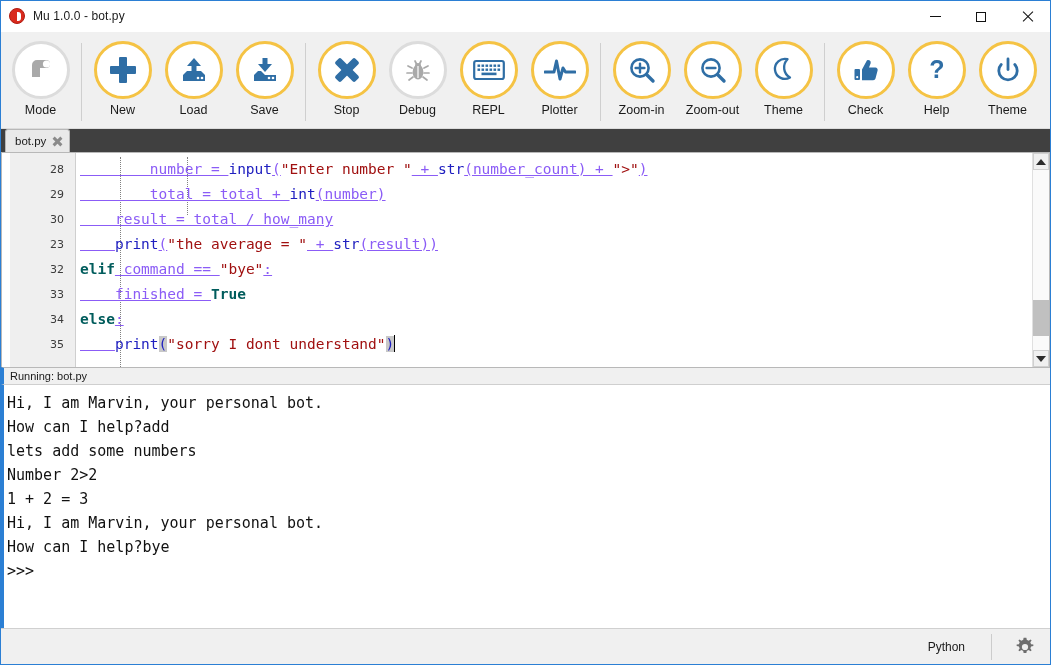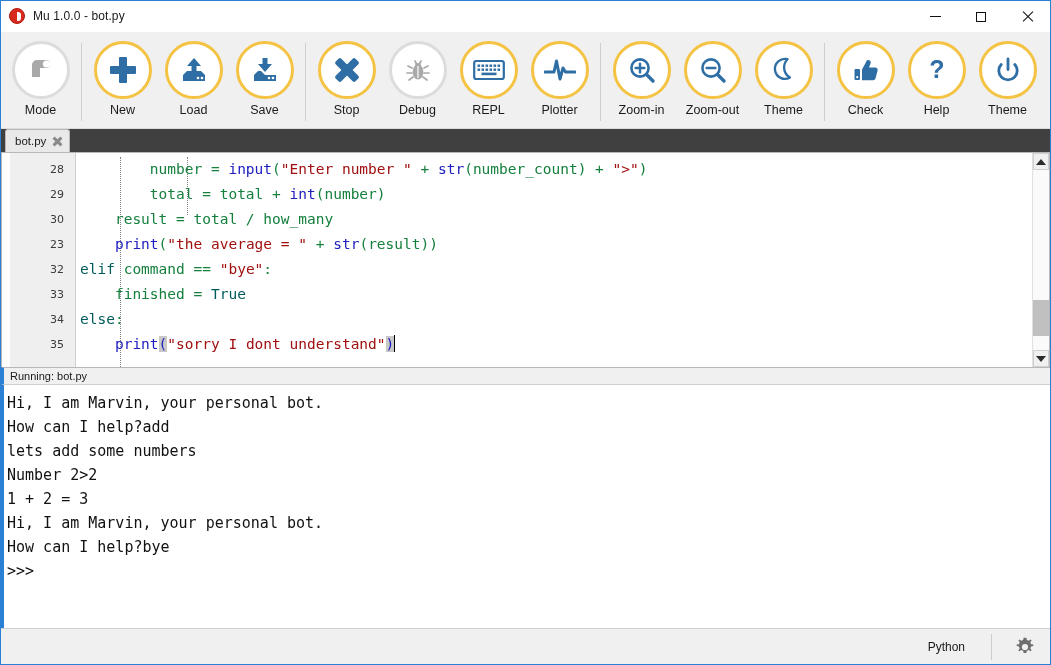--- a/index.html
+++ b/index.html
@@ -149,24 +149,24 @@
     position: relative; padding-left: 4px;
   }
   .guide {
     position: absolute; top: 4px; bottom: 0; width: 0;
     border-left: 1px dotted #808080;
   }
   .g1 { left: 44px; }
   .g2 { left: 111px; }
   .g2.short { bottom: auto; height: 58px; }
 
-  .k  { color: #005c5c; font-weight: normal; }   
+  .k  { color: #005c5c; font-weight: bold; }   
   .s  { color: #a01010; }                       
   .b  { color: #2020c0; }                       
-  .n  { color: #15803d; }                       
+  .n  { color: #8b5cf6; text-decoration: underline; }                       
   .hl { background: #c8c8c8; color: #2020c0; }  
   .caret {
     display: inline-block; width: 1px; height: 17px;
     background: #000; vertical-align: -3px;
   }
 
   
   .vscroll {
     position: absolute; right: 0; top: 0; bottom: 0; width: 17px;
     background: #ffffff; border-left: 1px solid #e0e0e0;

